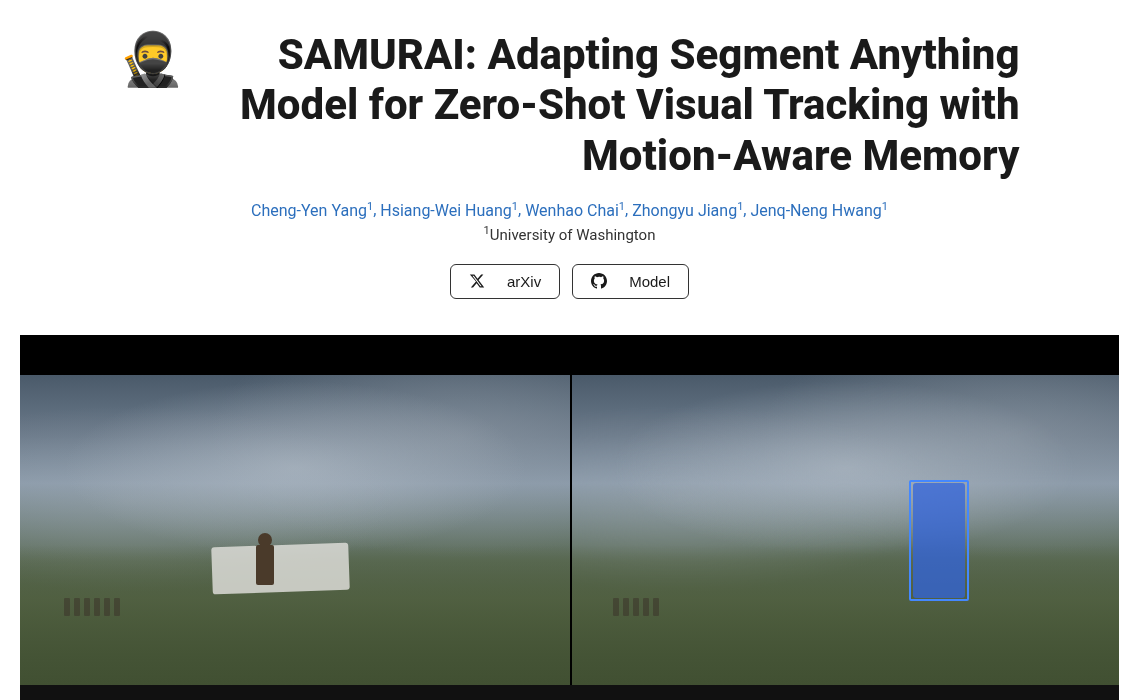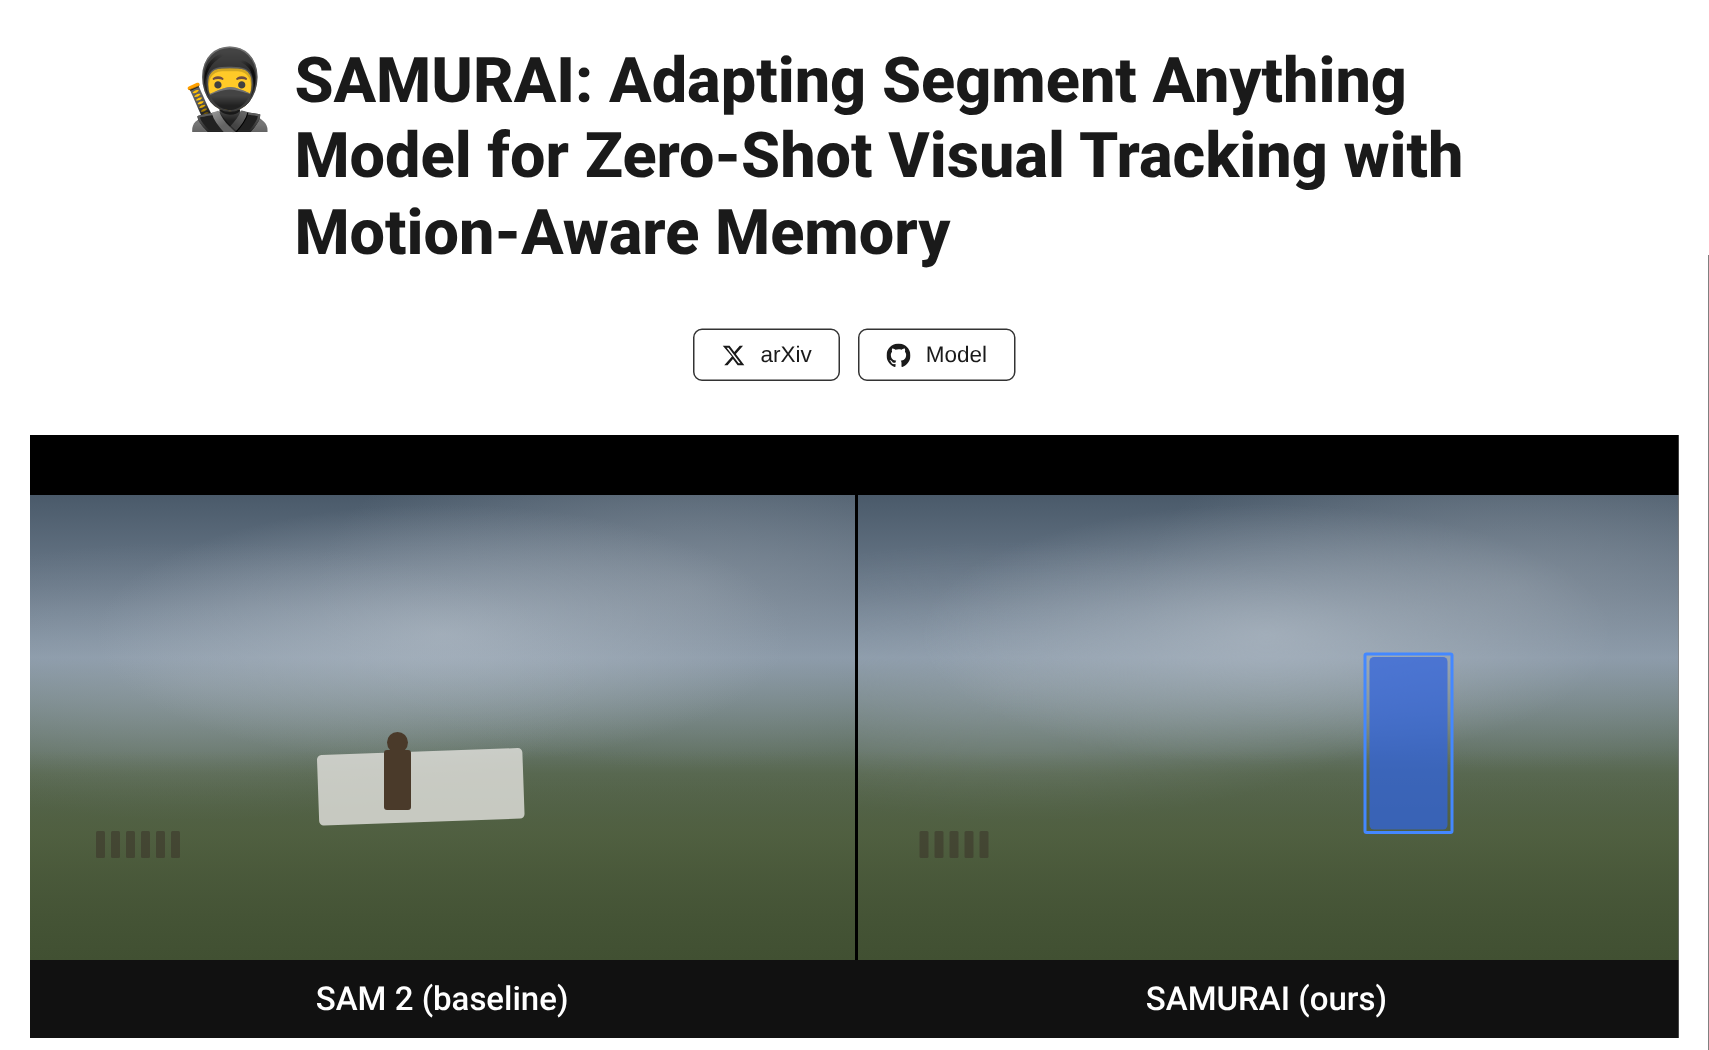--- a/index.html
+++ b/index.html
@@ -42,21 +42,21 @@
       line-height: 1;
       margin-top: 4px;
       flex-shrink: 0;
     }
 
     .main-title {
       font-size: 42px;
       font-weight: 800;
       color: #1a1a1a;
       line-height: 1.2;
-      text-align: left;
+      text-align: right;
     }
 
     .authors-section {
       text-align: center;
       margin-bottom: 20px;
     }
 
     .authors-line {
       font-size: 16px;
       color: #2c6fbd;
@@ -79,21 +79,21 @@
     .buttons-row {
       display: flex;
       gap: 12px;
       justify-content: center;
       margin-bottom: 36px;
     }
 
     .btn {
       display: inline-flex;
       align-items: center;
-      gap: 10px;
+      gap: 22px;
       border: 1.5px solid #333;
       border-radius: 6px;
       padding: 8px 18px;
       font-size: 15px;
       font-weight: 500;
       color: #1a1a1a;
       background: #fff;
       cursor: pointer;
       text-decoration: none;
     }
@@ -319,20 +319,30 @@
   <div class="title-section">
     <div class="title-row">
       <span class="samurai-emoji">🥷</span>
       <h1 class="main-title">
         SAMURAI: Adapting Segment Anything Model for Zero-Shot Visual Tracking with Motion-Aware Memory
       </h1>
     </div>
   </div>
 
   <div class="authors-section">
+    <div class="authors-line">
+      <span class="author-name">Cheng-Yen Yang<sup>1</sup></span>,
+      <span class="author-name">Hsiang-Wei Huang<sup>1</sup></span>,
+      <span class="author-name">Wenhao Chai<sup>1</sup></span>,
+      <span class="author-name">Zhongyu Jiang<sup>1</sup></span>,
+      <span class="author-name">Jenq-Neng Hwang<sup>1</sup></span>
+    </div>
+    <div class="affiliation">
+      <sup>1</sup>University of Washington
+    </div>
   </div>
 
   <div class="buttons-row">
 
     <button class="btn">
       <svg class="x-icon" viewBox="0 0 24 24" fill="currentColor">
         <path d="M18.244 2.25h3.308l-7.227 8.26 8.502 11.24H16.17l-4.714-6.231-5.401 6.231H2.741l7.73-8.835L1.254 2.25H8.08l4.713 6.231zm-1.161 17.52h1.833L7.084 4.126H5.117z"></path>
       </svg>
       <span>arXiv</span>
     </button>

